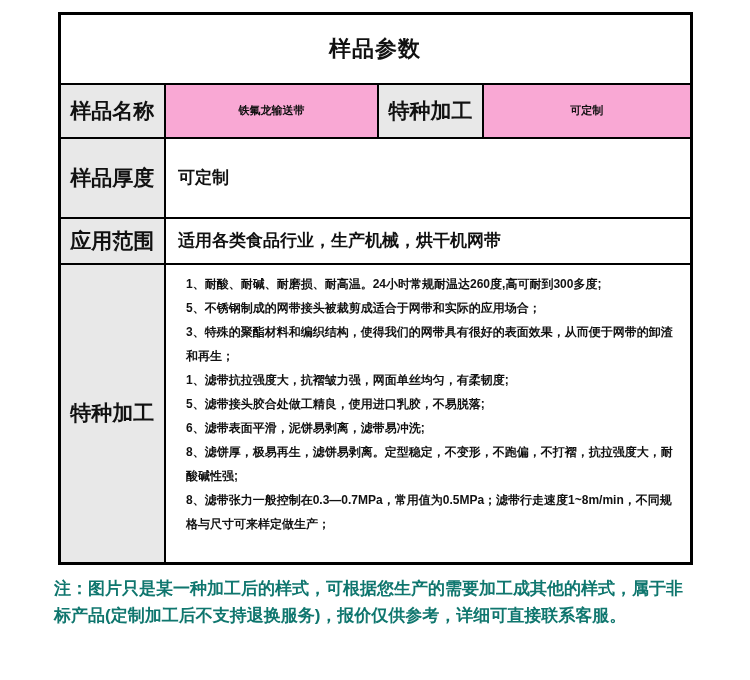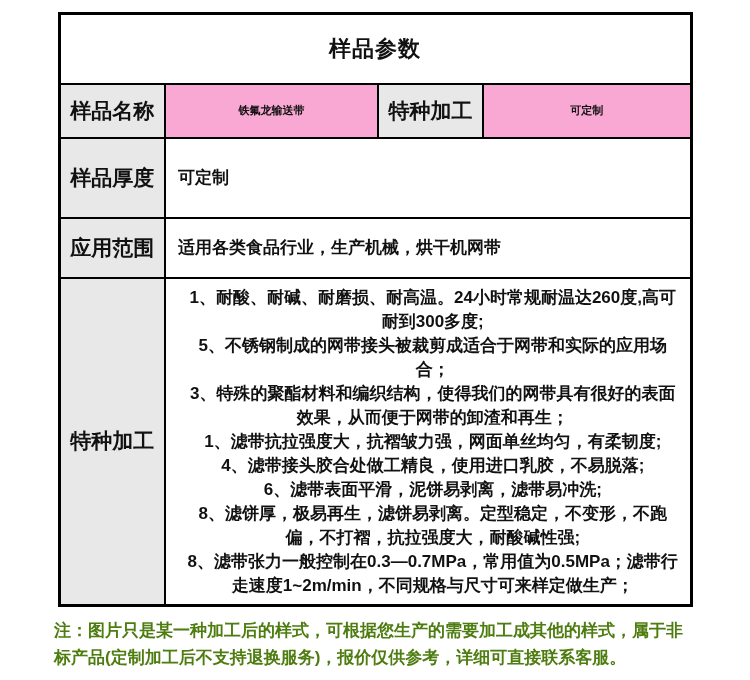--- a/index.html
+++ b/index.html
@@ -50,40 +50,40 @@
     background: #f9a8d4;
   }
   td.value-left {
     text-align: left;
     vertical-align: middle;
     font-size: 17px;
     padding: 6px 12px;
     background: #ffffff;
   }
   td.lines-cell {
-    text-align: center;
+    text-align: left;
     vertical-align: top;
-    font-size: 17px;
+    font-size: 12px;
     padding: 7px 10px 6px 20px;
     background: #ffffff;
   }
   .line {
     line-height: 24px;
   }
   tr.r-pair  { height: 54px; }
   tr.r-thick { height: 80px; }
-  tr.r-app   { height: 60px; margin-top: 20px; }
+  tr.r-app   { height: 46px; margin-top: 20px; }
   tr.r-spec  { height: 300px; }
   .note {
     width: 642px;
     margin: 10px auto 0 auto;
     font-size: 17px;
     font-weight: bold;
     line-height: 27px;
-    color: #4d7c0f;
+    color: #0f766e;
     text-align: left;
   }
 </style>
 </head>
 <body>
 
 <div class="page">
 
   <table class="spec">
     <colgroup>
@@ -115,24 +115,24 @@
         <td class="value-left" colspan="3">适用各类食品行业，生产机械，烘干机网带</td>
       </tr>
 
       <tr class="r-spec">
         <td class="label-cell">特种加工</td>
         <td class="lines-cell" colspan="3">
           <div class="line">1、耐酸、耐碱、耐磨损、耐高温。24小时常规耐温达260度,高可耐到300多度;</div>
           <div class="line">5、不锈钢制成的网带接头被裁剪成适合于网带和实际的应用场合；</div>
           <div class="line">3、特殊的聚酯材料和编织结构，使得我们的网带具有很好的表面效果，从而便于网带的卸渣和再生；</div>
           <div class="line">1、滤带抗拉强度大，抗褶皱力强，网面单丝均匀，有柔韧度;</div>
-          <div class="line">4、滤带接头胶合处做工精良，使用进口乳胶，不易脱落;</div>
+          <div class="line">5、滤带接头胶合处做工精良，使用进口乳胶，不易脱落;</div>
           <div class="line">6、滤带表面平滑，泥饼易剥离，滤带易冲洗;</div>
           <div class="line">8、滤饼厚，极易再生，滤饼易剥离。定型稳定，不变形，不跑偏，不打褶，抗拉强度大，耐酸碱性强;</div>
-          <div class="line">8、滤带张力一般控制在0.3—0.7MPa，常用值为0.5MPa；滤带行走速度1~2m/min，不同规格与尺寸可来样定做生产；</div>
+          <div class="line">8、滤带张力一般控制在0.3—0.7MPa，常用值为0.5MPa；滤带行走速度1~8m/min，不同规格与尺寸可来样定做生产；</div>
         </td>
       </tr>
     </tbody>
   </table>
 
   <div class="note">注：图片只是某一种加工后的样式，可根据您生产的需要加工成其他的样式，属于非标产品(定制加工后不支持退换服务)，报价仅供参考，详细可直接联系客服。</div>
 
 </div>
 
 </body></html>

